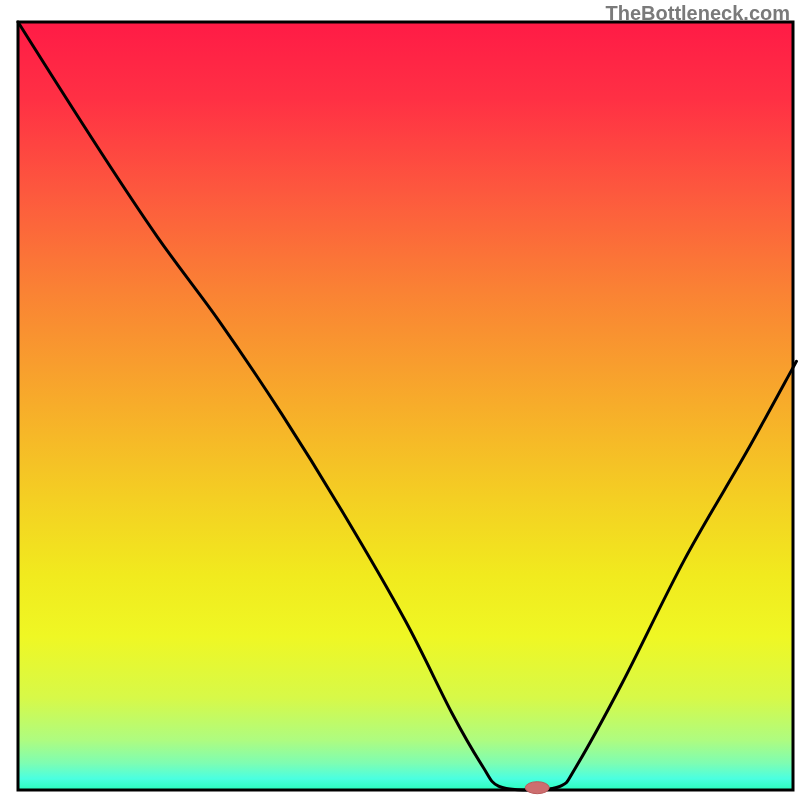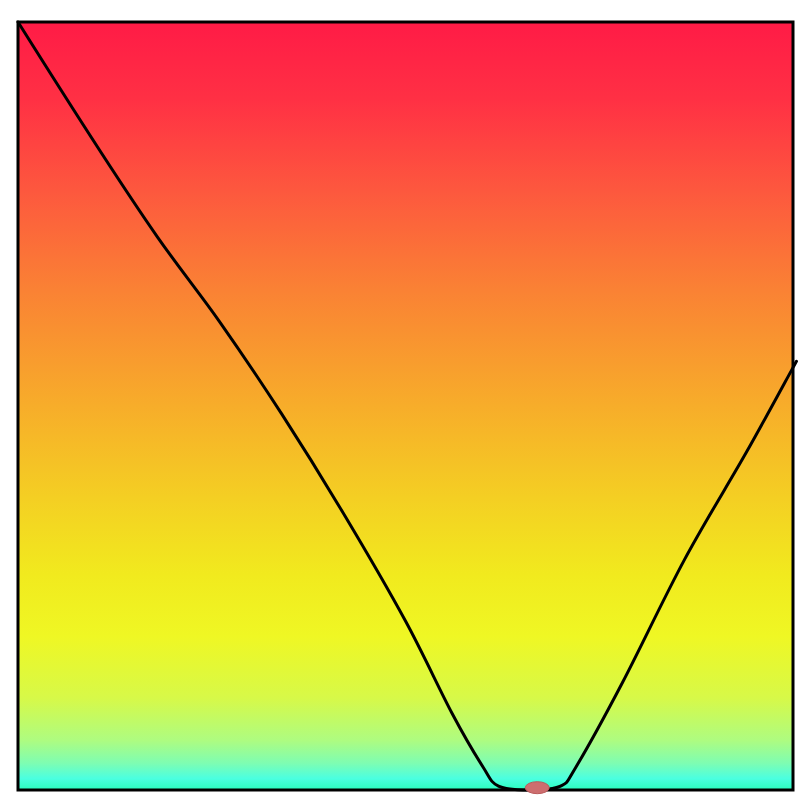--- a/index.html
+++ b/index.html
@@ -25,20 +25,21 @@
   z-index: 10;
 }
 svg {
   display: block;
 }
 </style>
 </head>
 <body>
 <div class="container">
 
+<div class="watermark">TheBottleneck.com</div>
 
 <svg id="chart-svg" width="800" height="800">
       <defs>
         <linearGradient id="bg-grad" x1="0" y1="0" x2="0" y2="1">
           <stop offset="0%" stop-color="#ff1b46"></stop>
           <stop offset="10%" stop-color="#ff3044"></stop>
           <stop offset="22%" stop-color="#fd583e"></stop>
           <stop offset="35%" stop-color="#fa8234"></stop>
           <stop offset="50%" stop-color="#f7ad2a"></stop>
           <stop offset="62%" stop-color="#f4cf23"></stop>

